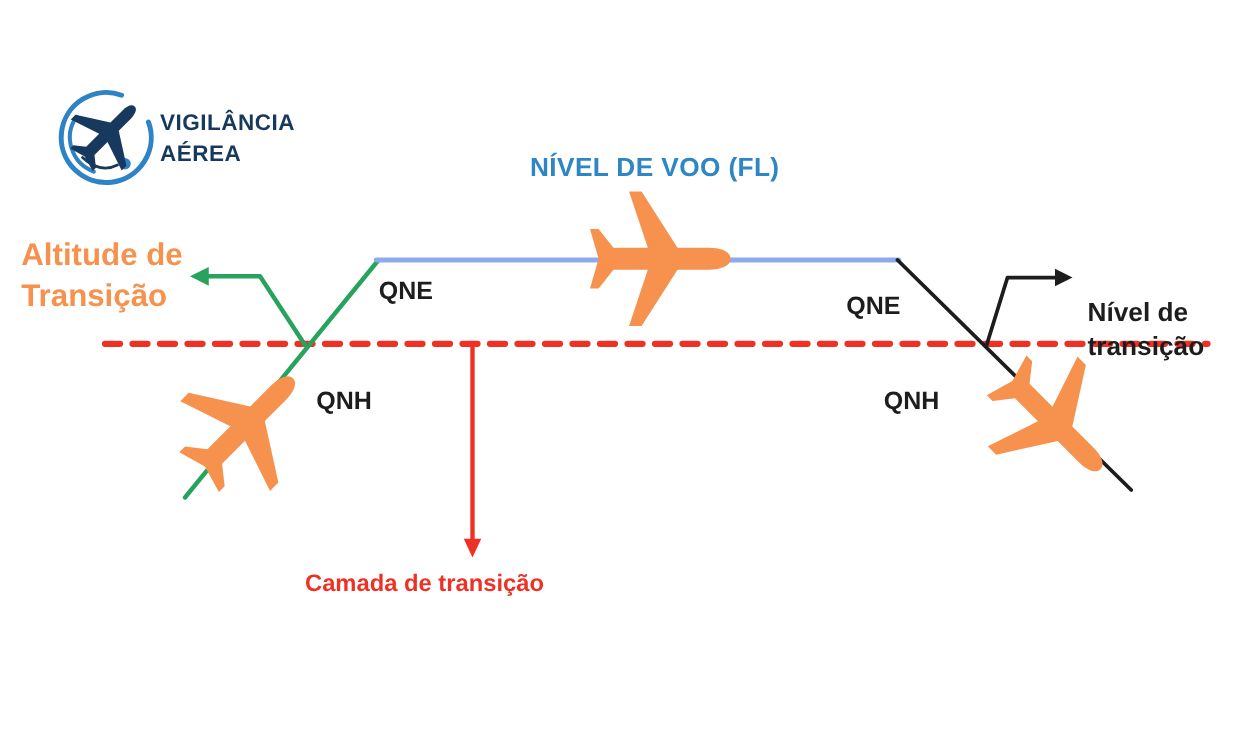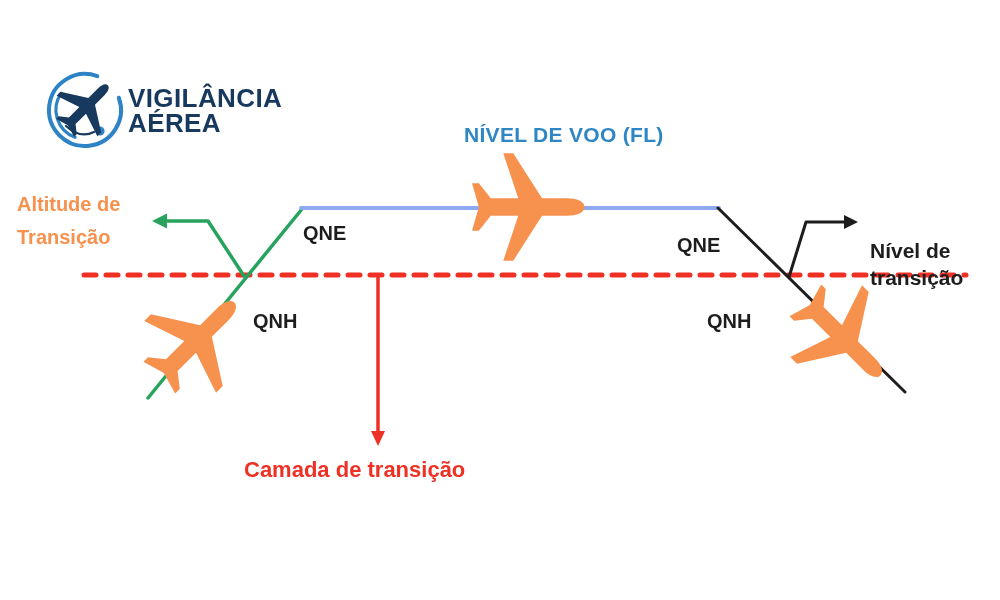--- a/index.html
+++ b/index.html
@@ -4,27 +4,27 @@
 <style>
   html,body{margin:0;padding:0;background:#fff;}
   .canvas{
     position:relative;width:1000px;height:600px;background:#ffffff;overflow:hidden;
     font-family:"Liberation Sans", sans-serif;
   }
   .layer{position:absolute;left:0;top:0;}
   .lbl{position:absolute;font-weight:bold;white-space:pre;line-height:1.15;}
   .lbl-dark{color:var(--ink);font-size:20px;}
   .flight-level{color:var(--heading-blue);font-size:21px;letter-spacing:0.3px;}
-  .trans-alt{color:var(--orange);font-size:20px;line-height:33px;}
+  .trans-alt{color:var(--orange);font-size:25px;line-height:33px;}
   .trans-level{color:var(--ink);font-size:21px;line-height:27px;}
-  .trans-layer{color:var(--red);font-size:22px;}
+  .trans-layer{color:var(--red);font-size:19px;}
   .altitude{letter-spacing:1px;}
   .logo-text{
     position:absolute;left:128px;top:86px;color:var(--navy);
-    font-size:26px;font-weight:bold;line-height:25px;letter-spacing:0.4px;
+    font-size:18px;font-weight:bold;line-height:25px;letter-spacing:0.4px;
   }
 </style>
 </head>
 <body>
 
 <div class="canvas">
 
   <svg class="layer" width="1000" height="600" viewBox="0 0 1000 600">
 
     <g>
@@ -58,21 +58,21 @@
 
     <path transform="translate(196,341) rotate(45) scale(1.18) translate(-50,-50)" d="M50,4 C54.5,4 57,10 57,18 L57,38 L93,61 L93,69 L57,57 L57,79 L69,88.5 L69,94 L50,88.5 L31,94 L31,88.5 L43,79 L43,57 L7,69 L7,61 L43,38 L43,18 C43,10 45.5,4 50,4 Z" style="fill:var(--orange)"></path>
 
     <path transform="translate(527,207) rotate(90) scale(1.25) translate(-50,-50)" d="M50,4 C54.5,4 57,10 57,18 L57,38 L93,61 L93,69 L57,57 L57,79 L69,88.5 L69,94 L50,88.5 L31,94 L31,88.5 L43,79 L43,57 L7,69 L7,61 L43,38 L43,18 C43,10 45.5,4 50,4 Z" style="fill:var(--orange)"></path>
 
     <path transform="translate(842,337) rotate(135) scale(1.18) translate(-50,-50)" d="M50,4 C54.5,4 57,10 57,18 L57,38 L93,61 L93,69 L57,57 L57,79 L69,88.5 L69,94 L50,88.5 L31,94 L31,88.5 L43,79 L43,57 L7,69 L7,61 L43,38 L43,18 C43,10 45.5,4 50,4 Z" style="fill:var(--orange)"></path>
   </svg>
 
   <div class="logo-text"><span>VIGILÂNCIA</span><br><span>AÉREA</span></div>
 
-  <div class="lbl flight-level" style="left:464px;top:123px;">NÍVEL DE VOO (FL)</div>
+  <div class="lbl flight-level" style="left:424px;top:123px;">NÍVEL DE VOO (FL)</div>
 
   <div class="lbl trans-alt" style="left:17px;top:188px;"><span>Altitude de</span><br><span>Transição</span></div>
 
   <div class="lbl lbl-dark" style="left:303px;top:222px;">QNE</div>
 
   <div class="lbl lbl-dark" style="left:677px;top:234px;">QNE</div>
 
   <div class="lbl lbl-dark" style="left:253px;top:310px;">QNH</div>
 
   <div class="lbl lbl-dark" style="left:707px;top:310px;">QNH</div>

